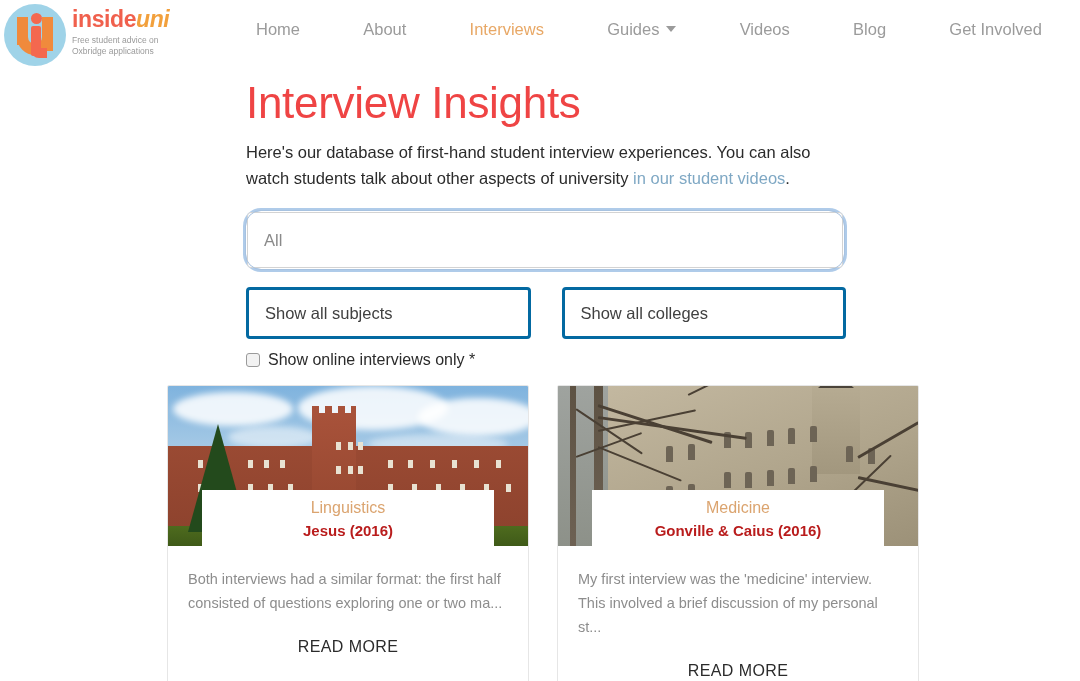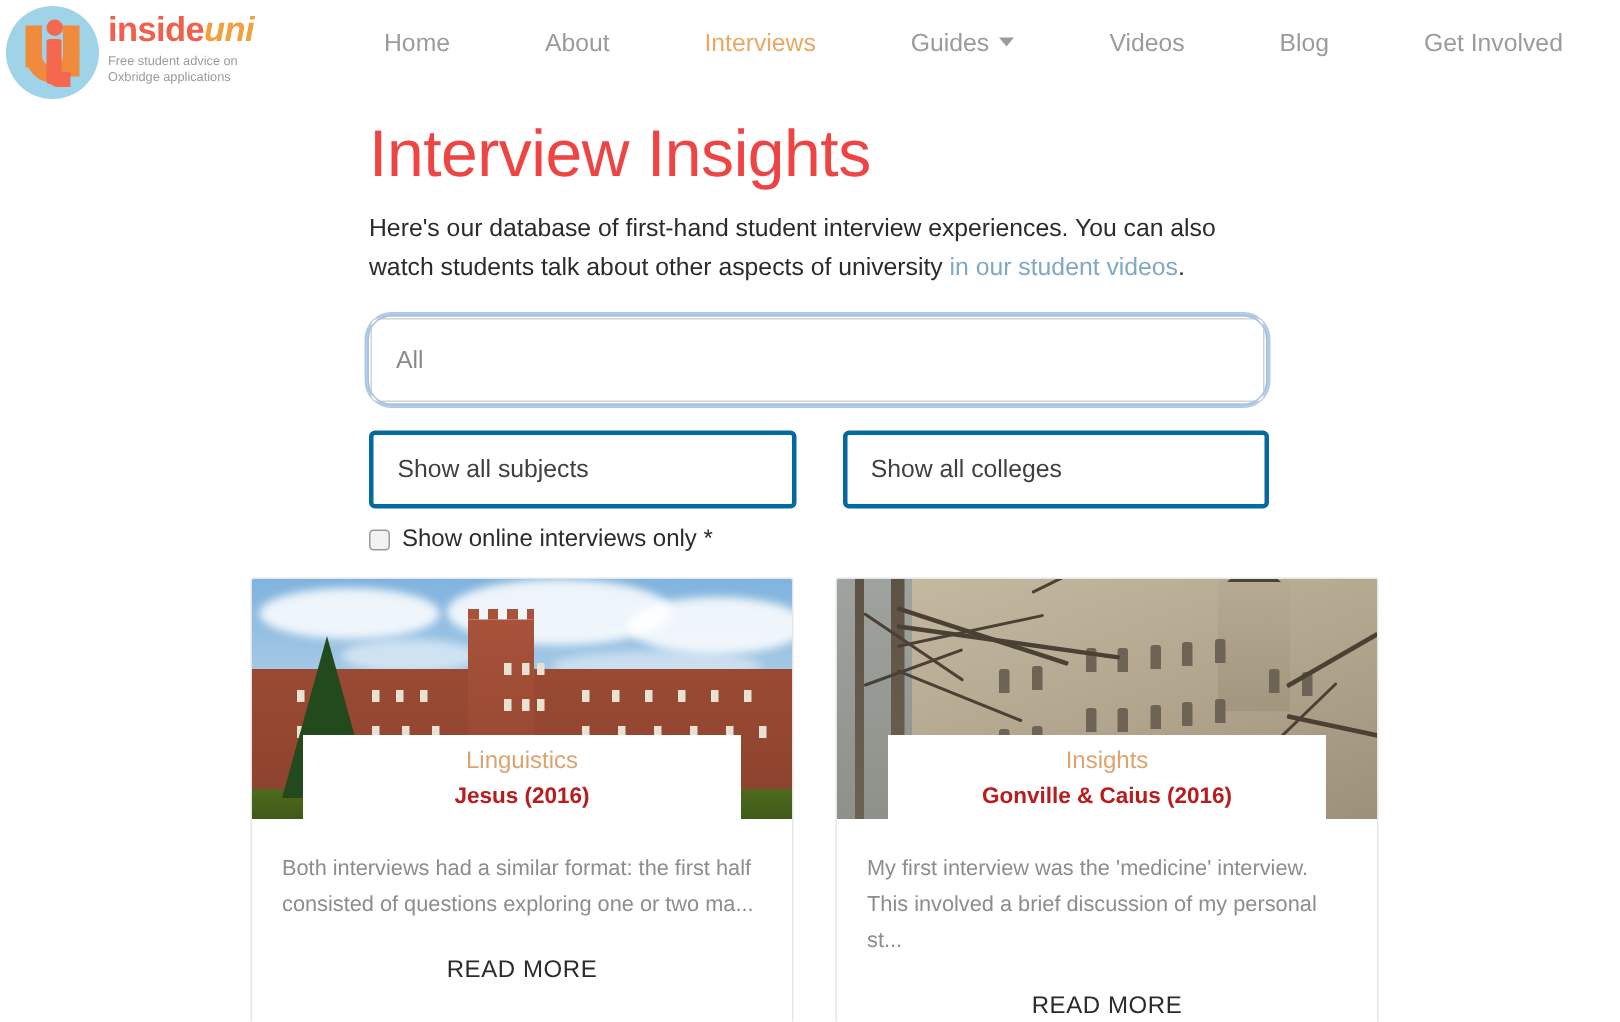--- a/index.html
+++ b/index.html
@@ -536,21 +536,21 @@
         <div class="branch" style="left:40px;top:30px;width:150px;height:3px;transform:rotate(8deg);"></div>
         <div class="branch" style="left:40px;top:44px;width:100px;height:2px;transform:rotate(-12deg);"></div>
         <div class="branch" style="left:40px;top:60px;width:90px;height:2px;transform:rotate(22deg);"></div>
         <div class="branch" style="left:18px;top:22px;width:80px;height:2px;transform:rotate(34deg);"></div>
         <div class="branch" style="left:18px;top:70px;width:70px;height:2px;transform:rotate(-20deg);"></div>
         <div class="branch" style="left:130px;top:8px;width:70px;height:2px;transform:rotate(-26deg);"></div>
         <div class="branch" style="left:300px;top:70px;width:70px;height:3px;transform:rotate(-30deg);"></div>
         <div class="branch" style="left:300px;top:90px;width:80px;height:3px;transform:rotate(12deg);"></div>
         <div class="branch" style="left:290px;top:110px;width:60px;height:2px;transform:rotate(-44deg);"></div>
         <div class="card-label">
-          <div class="card-subject">Insights</div>
+          <div class="card-subject">Medicine</div>
           <div class="card-college">Gonville &amp; Caius (2016)</div>
         </div>
       </div>
       <div class="card-body">
         <p class="card-excerpt">My first interview was the 'medicine' interview. This involved a brief discussion of my personal st...</p>
         <span class="card-readmore">READ MORE</span>
       </div>
     </article>
 
   </section>

